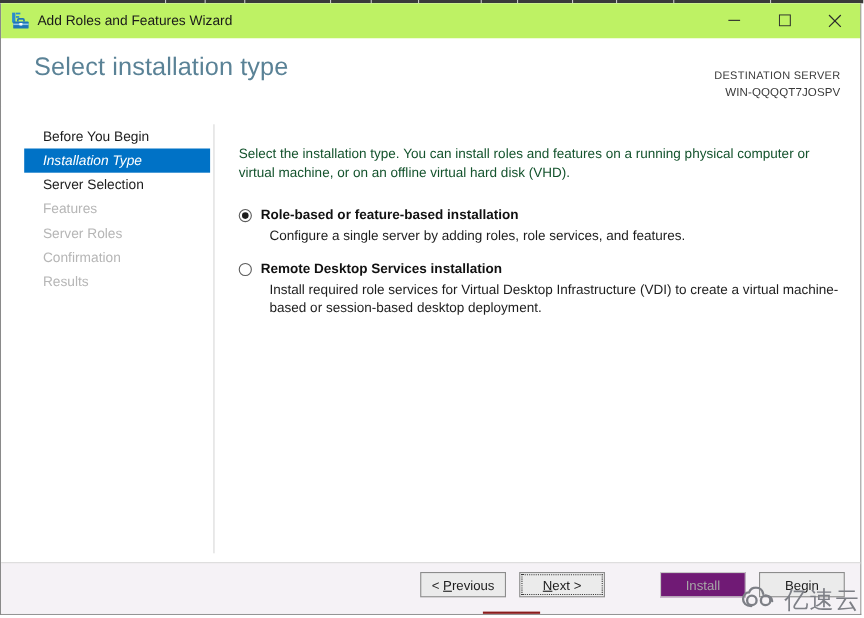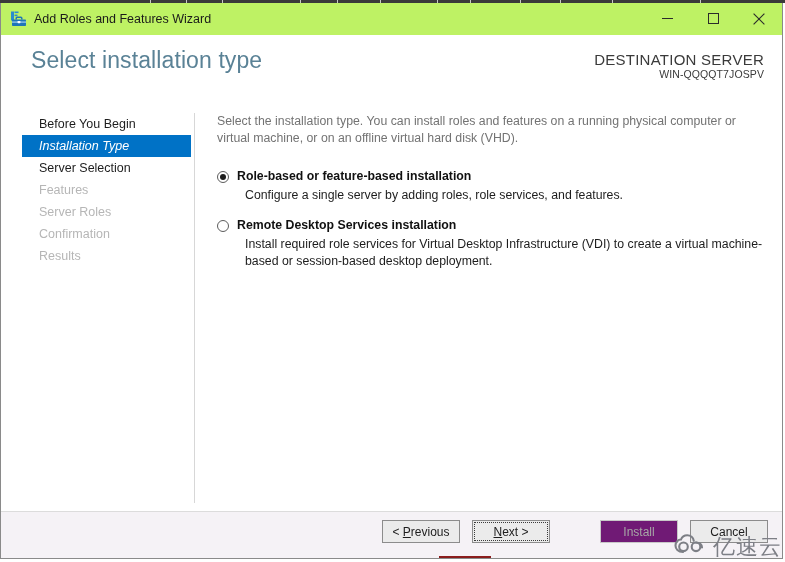--- a/index.html
+++ b/index.html
@@ -108,25 +108,26 @@
     letter-spacing: 0.1px;
     white-space: nowrap;
   }
   .dest-block {
     position: absolute;
     right: 18px;
     top: 18px;
     text-align: right;
   }
   .dest-label {
-    font-size: 15px;
+    font-size: 10px;
     color: #3a3a3a;
     letter-spacing: 0.25px;
     line-height: 14px;
     white-space: nowrap;
+    margin-top: 10px;
   }
   .dest-server {
     font-size: 10.5px;
     color: #3a3a3a;
     letter-spacing: 0.1px;
     line-height: 14px;
     white-space: nowrap;
   }
 
   
@@ -178,23 +179,24 @@
 
   
   .content {
     position: absolute;
     left: 216px;
     top: 16px;
     width: 550px;
   }
   .intro {
     font-size: 12.3px;
-    color: #737373;
+    color: #14532d;
     line-height: 17px;
     width: 548px;
+    margin-top: 19px;
   }
   .option-group {
     margin-top: 21px;
   }
   .option {
     position: relative;
     padding-left: 20px;
     margin-bottom: 13px;
   }
   .radio {
@@ -417,21 +419,21 @@
       <div class="footer-inner">
         <div class="btn">&lt;&nbsp;<u>P</u><span>revious</span></div>
         <div class="btn focused">
             <u>N</u>
             <span>ext&nbsp;&gt;</span>
           </div>
         <div class="btn disabled">
             <span>Install</span>
           </div>
         <div class="btn">
-            <span>Cancel</span>
+            <span>Begin</span>
           </div>
       </div>
     </div>
 
     <div class="bottom-tick"></div>
   </div>
 
   <div class="watermark">
     <span>
       <svg width="34" height="22" viewBox="0 0 34 22">

